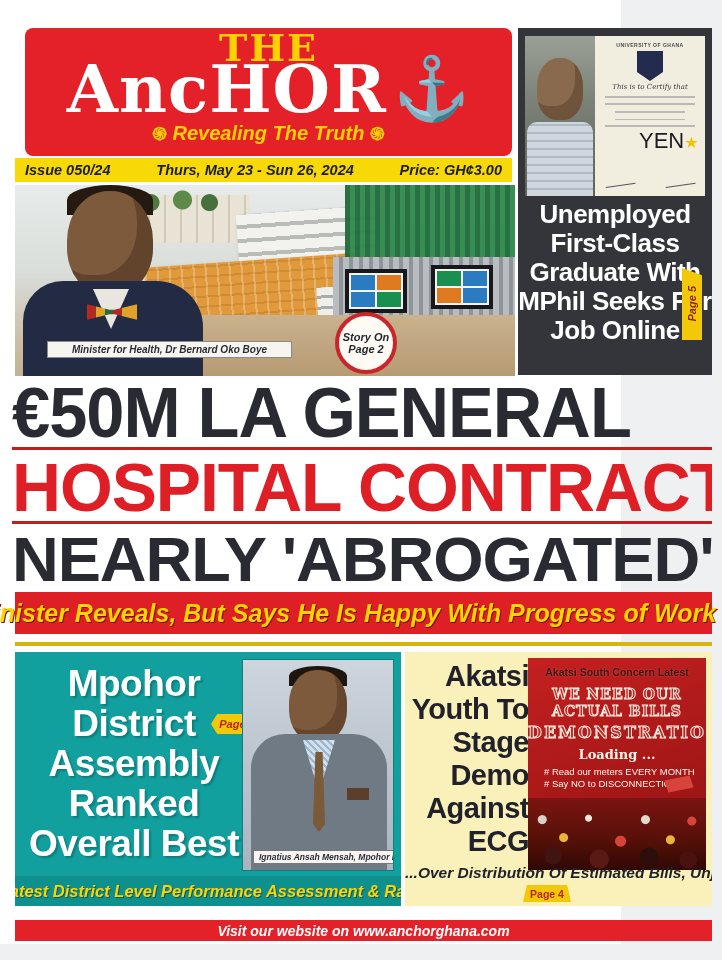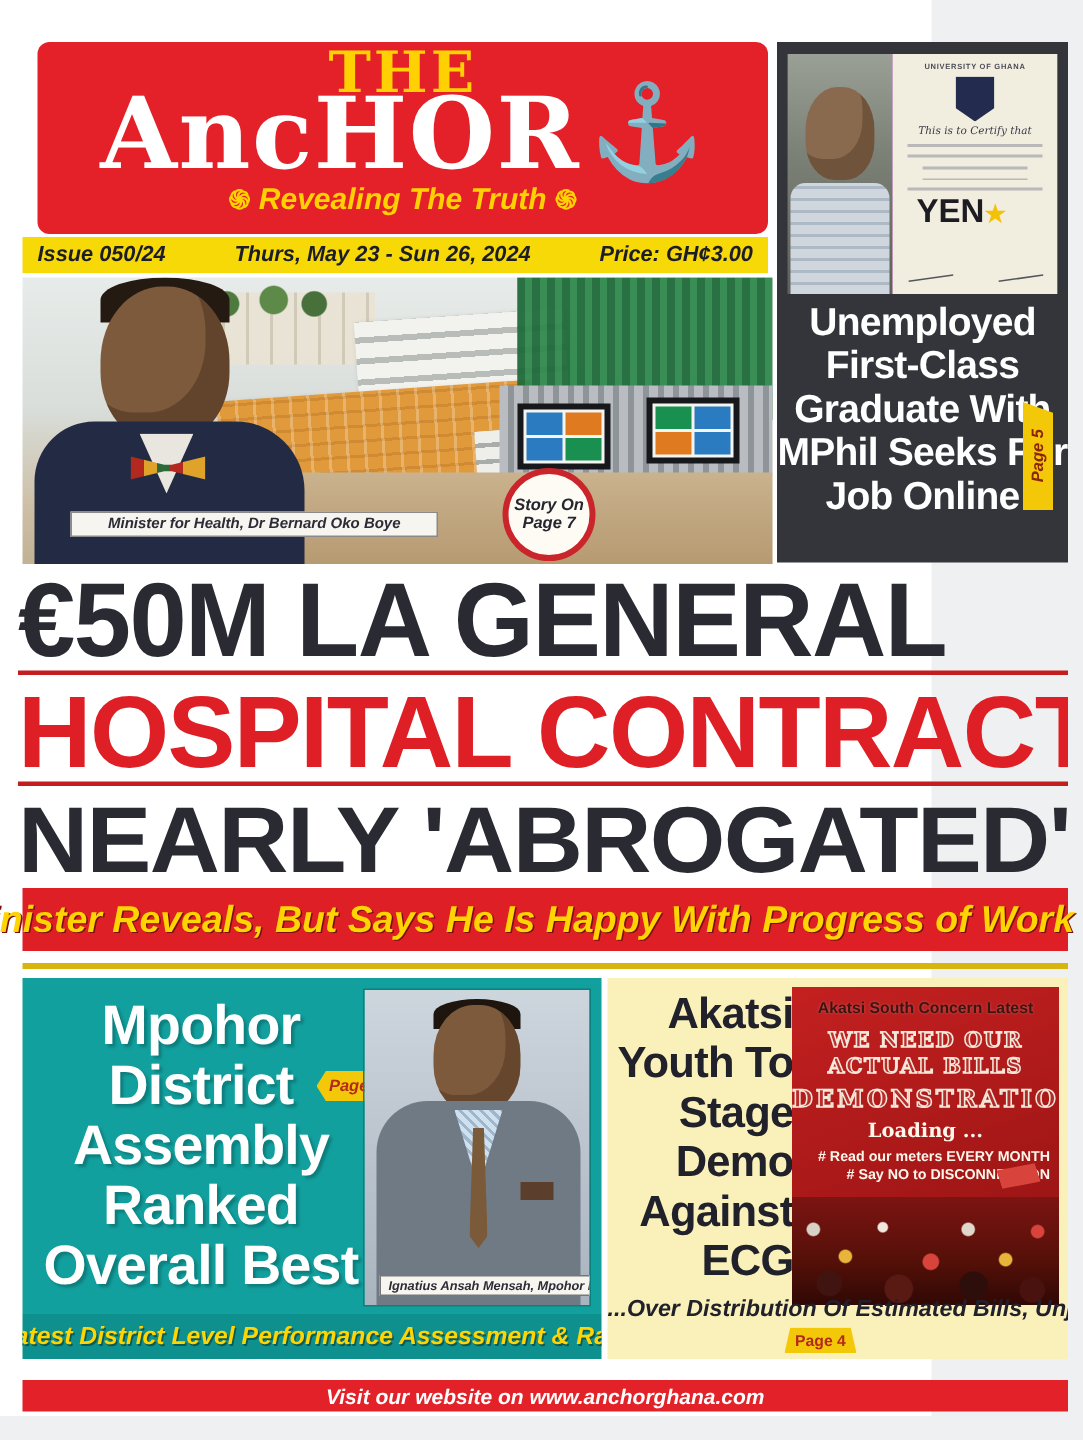--- a/index.html
+++ b/index.html
@@ -14,31 +14,31 @@
   .mast-anchor { font-family:"DejaVu Serif", serif; font-weight:bold; color:#ffffff; font-size:66px; line-height:66px; letter-spacing:1px; }
   .mast-anchor-icon { color:#ffffff; font-size:62px; line-height:60px; margin-left:6px; }
   .mast-tagline { color:#ffd103; font-style:italic; font-weight:bold; font-size:20px; line-height:22px; margin-top:0px; }
   .adinkra { font-style:normal; font-size:18px; }
 
   
   .issuebar { position:absolute; left:15px; top:158px; width:497px; height:24px; background:#f7d908; display:flex; justify-content:space-between; align-items:center; padding:0 10px; font-style:italic; font-weight:bold; font-size:14.5px; color:#1d1d27; }
 
   
   .tr-panel { position:absolute; left:518px; top:28px; width:194px; height:347px; background:#33353a; }
-  .tr-photo { position:absolute; left:7px; top:8px; width:180px; height:160px; background:#a21caf; overflow:hidden; }
+  .tr-photo { position:absolute; left:7px; top:8px; width:180px; height:160px; background:#ef4444; overflow:hidden; }
   .tr-man { position:absolute; left:0; top:0; width:70px; height:160px; background:linear-gradient(180deg,#9aa096 0%,#7d8278 40%,#5d6157 100%); }
   .tr-man-head { position:absolute; left:12px; top:22px; width:46px; height:62px; background:#8a6a4e; border-radius:46% 46% 42% 42%; box-shadow:inset -8px -14px 0 rgba(60,40,25,.35); }
   .tr-man-shirt { position:absolute; left:2px; top:86px; width:66px; height:74px; background:repeating-linear-gradient(0deg,#cfd6de 0 6px,#aeb9c6 6px 8px); border-radius:10px 10px 0 0; }
   .tr-cert { position:absolute; left:70px; top:0; width:110px; height:160px; background:#f1eee0; padding:6px 6px 0 6px; text-align:center; }
   .tr-cert-uni { font-size:5px; letter-spacing:.5px; color:#4a4a55; font-weight:bold; }
   .tr-cert-shield { width:26px; height:30px; margin:3px auto 2px auto; background:#232c4e; clip-path:polygon(0 0,100% 0,100% 70%,50% 100%,0 70%); }
   .tr-cert-line { font-family:"DejaVu Serif", serif; font-style:italic; font-size:7px; color:#3a3a46; }
   .tr-cert-rule { height:2px; background:#8d8d99; margin:5px 4px 0 4px; opacity:.55; }
   .tr-cert-rule.short { margin:6px 14px 0 14px; height:1.6px; }
-  .tr-yen { position:absolute; left:16px; top:92px; font-size:22px; font-weight:700; color:#1c1c22; letter-spacing:0; }
+  .tr-yen { position:absolute; left:44px; top:92px; font-size:22px; font-weight:400; color:#1c1c22; letter-spacing:0; }
   .tr-yen .star { color:#f3c206; font-size:16px; }
   .tr-sign { position:absolute; bottom:10px; width:30px; height:10px; border-bottom:1.5px solid #55555f; transform:rotate(-8deg); }
   .tr-head { position:absolute; left:0; top:172px; width:194px; text-align:center; color:#ffffff; font-weight:800; font-size:26px; line-height:29px; letter-spacing:-0.5px; }
   .tab-page5 { position:absolute; right:10px; top:240px; width:20px; height:72px; background:#f3c808; clip-path:polygon(0 0,100% 10%,100% 100%,0 100%); display:flex; align-items:center; justify-content:center; }
   .tab-page5 span { writing-mode:vertical-rl; transform:rotate(180deg); font-style:italic; font-weight:bold; font-size:11px; color:#8d2407; }
 
   
   .main-photo { position:absolute; left:15px; top:185px; width:500px; height:191px; background:linear-gradient(180deg,#e7ebe9 0%,#d9dedb 45%,#cdbfa7 80%,#c2b194 100%); overflow:hidden; }
   .mp-bldg-back { position:absolute; left:55px; top:10px; width:180px; height:48px; background:repeating-linear-gradient(90deg,#e9e3d4 0 14px,#cfc7b4 14px 16px); opacity:.9; }
   .mp-trees { position:absolute; left:118px; top:2px; width:90px; height:26px; background:radial-gradient(circle at 20% 60%, #4e7a3e 0 8px, transparent 9px),radial-gradient(circle at 55% 50%, #5d8a49 0 9px, transparent 10px),radial-gradient(circle at 85% 60%, #47703a 0 8px, transparent 9px); }
@@ -88,21 +88,21 @@
   .bl-strap span { color:#ffd403; font-style:italic; font-weight:800; font-size:16.5px; text-shadow:1px 1px 0 #0a5a58; white-space:nowrap; }
 
   
   .br-panel { position:absolute; left:405px; top:652px; width:307px; height:254px; background:#f9f1b9; overflow:hidden; }
   .br-head { position:absolute; left:2px; top:8px; width:122px; text-align:right; color:#21212b; font-weight:800; font-size:29px; line-height:33px; letter-spacing:-0.5px; }
   .poster { position:absolute; right:6px; top:6px; width:178px; height:212px; background:linear-gradient(160deg,#c42020 0%,#a81818 55%,#8f1212 100%); overflow:hidden; text-align:center; }
   .poster-title { margin-top:8px; font-size:10.5px; font-weight:bold; color:#3c1410; text-shadow:0 0 2px rgba(255,255,255,.25); }
   .poster-outline { font-family:"DejaVu Serif", serif; font-weight:bold; font-size:14px; line-height:17px; color:rgba(255,255,255,.08); -webkit-text-stroke:1px #f3e9da; letter-spacing:1px; margin-top:8px; }
   .poster-outline.demo { font-size:16px; margin-top:4px; letter-spacing:2px; }
   .poster-loading { margin-top:6px; font-family:"DejaVu Serif", serif; font-weight:bold; font-size:13px; color:#fdf6ea; }
-  .poster-hash { margin:4px 6px 0 16px; text-align:right; font-weight:bold; font-size:9.5px; line-height:12px; color:#fdf6ea; }
+  .poster-hash { margin:4px 6px 0 16px; text-align:left; font-weight:normal; font-size:9.5px; line-height:12px; color:#fdf6ea; }
   .poster-crowd { position:absolute; left:0; bottom:0; width:100%; height:72px;
     background:
       radial-gradient(circle at 8% 30%, #d8d2c6 0 4px, transparent 5px),
       radial-gradient(circle at 20% 55%, #e8b43a 0 4px, transparent 5px),
       radial-gradient(circle at 34% 28%, #f0e8dc 0 3px, transparent 4px),
       radial-gradient(circle at 52% 60%, #d8443c 0 5px, transparent 6px),
       radial-gradient(circle at 66% 30%, #e0d8ca 0 4px, transparent 5px),
       radial-gradient(circle at 80% 58%, #e8b43a 0 4px, transparent 5px),
       radial-gradient(circle at 92% 32%, #d8443c 0 4px, transparent 5px),
       radial-gradient(circle at 14% 80%, #401410 0 8px, transparent 9px),
@@ -197,21 +197,21 @@
     </div>
     <div class="mp-ground"></div>
     <div class="mp-minister">
       <div class="mp-min-hair"></div>
       <div class="mp-min-head"></div>
       <div class="mp-min-suit"></div>
       <div class="mp-min-shirt"></div>
       <div class="mp-min-bow"></div>
     </div>
     <div class="mp-caption">Minister for Health, Dr Bernard Oko Boye</div>
-    <div class="story-badge">Story On Page 7</div>
+    <div class="story-badge">Story On Page 2</div>
   </div>
 
   <div class="headline-wrap">
     <div class="hl hl1">€50M LA GENERAL</div>
     <div class="rule-red"></div>
     <div class="hl hl2">HOSPITAL CONTRACT</div>
     <div class="rule-red"></div>
     <div class="hl hl3">NEARLY 'ABROGATED'</div>
   </div>
   <div class="subhead-bar">

